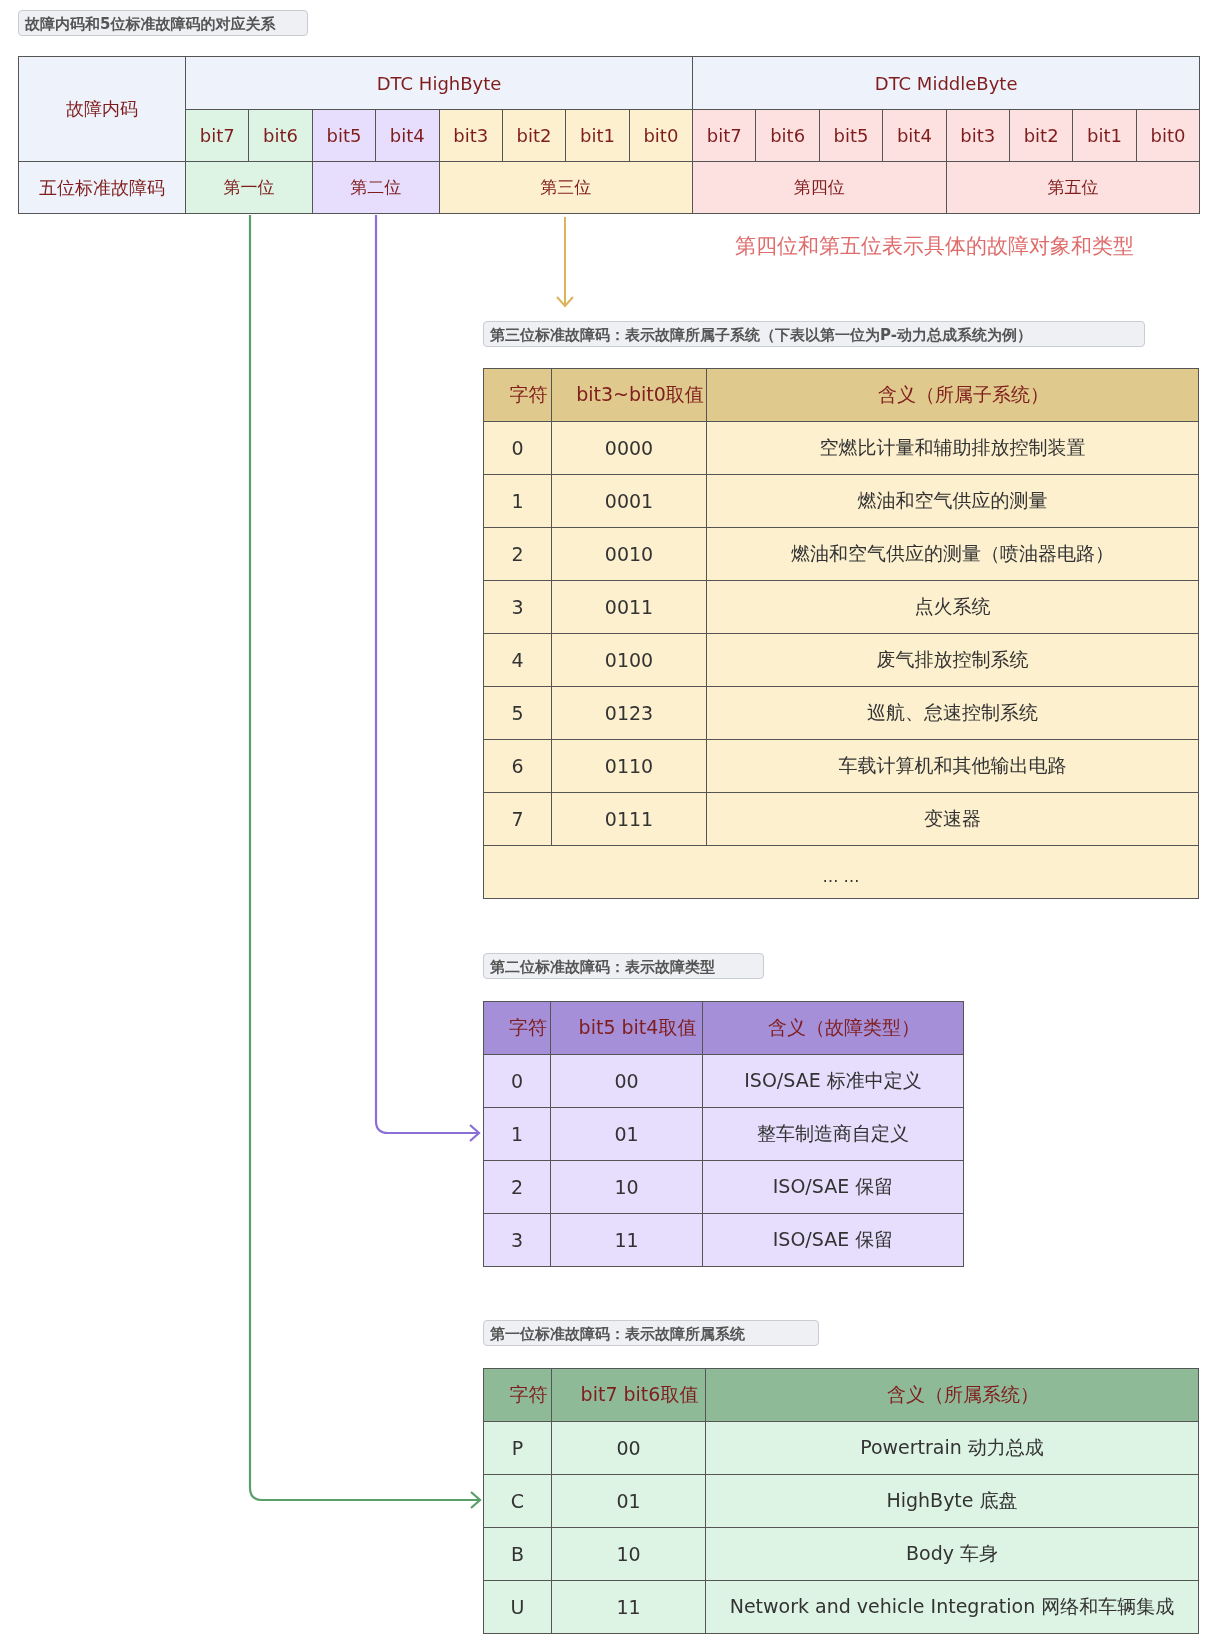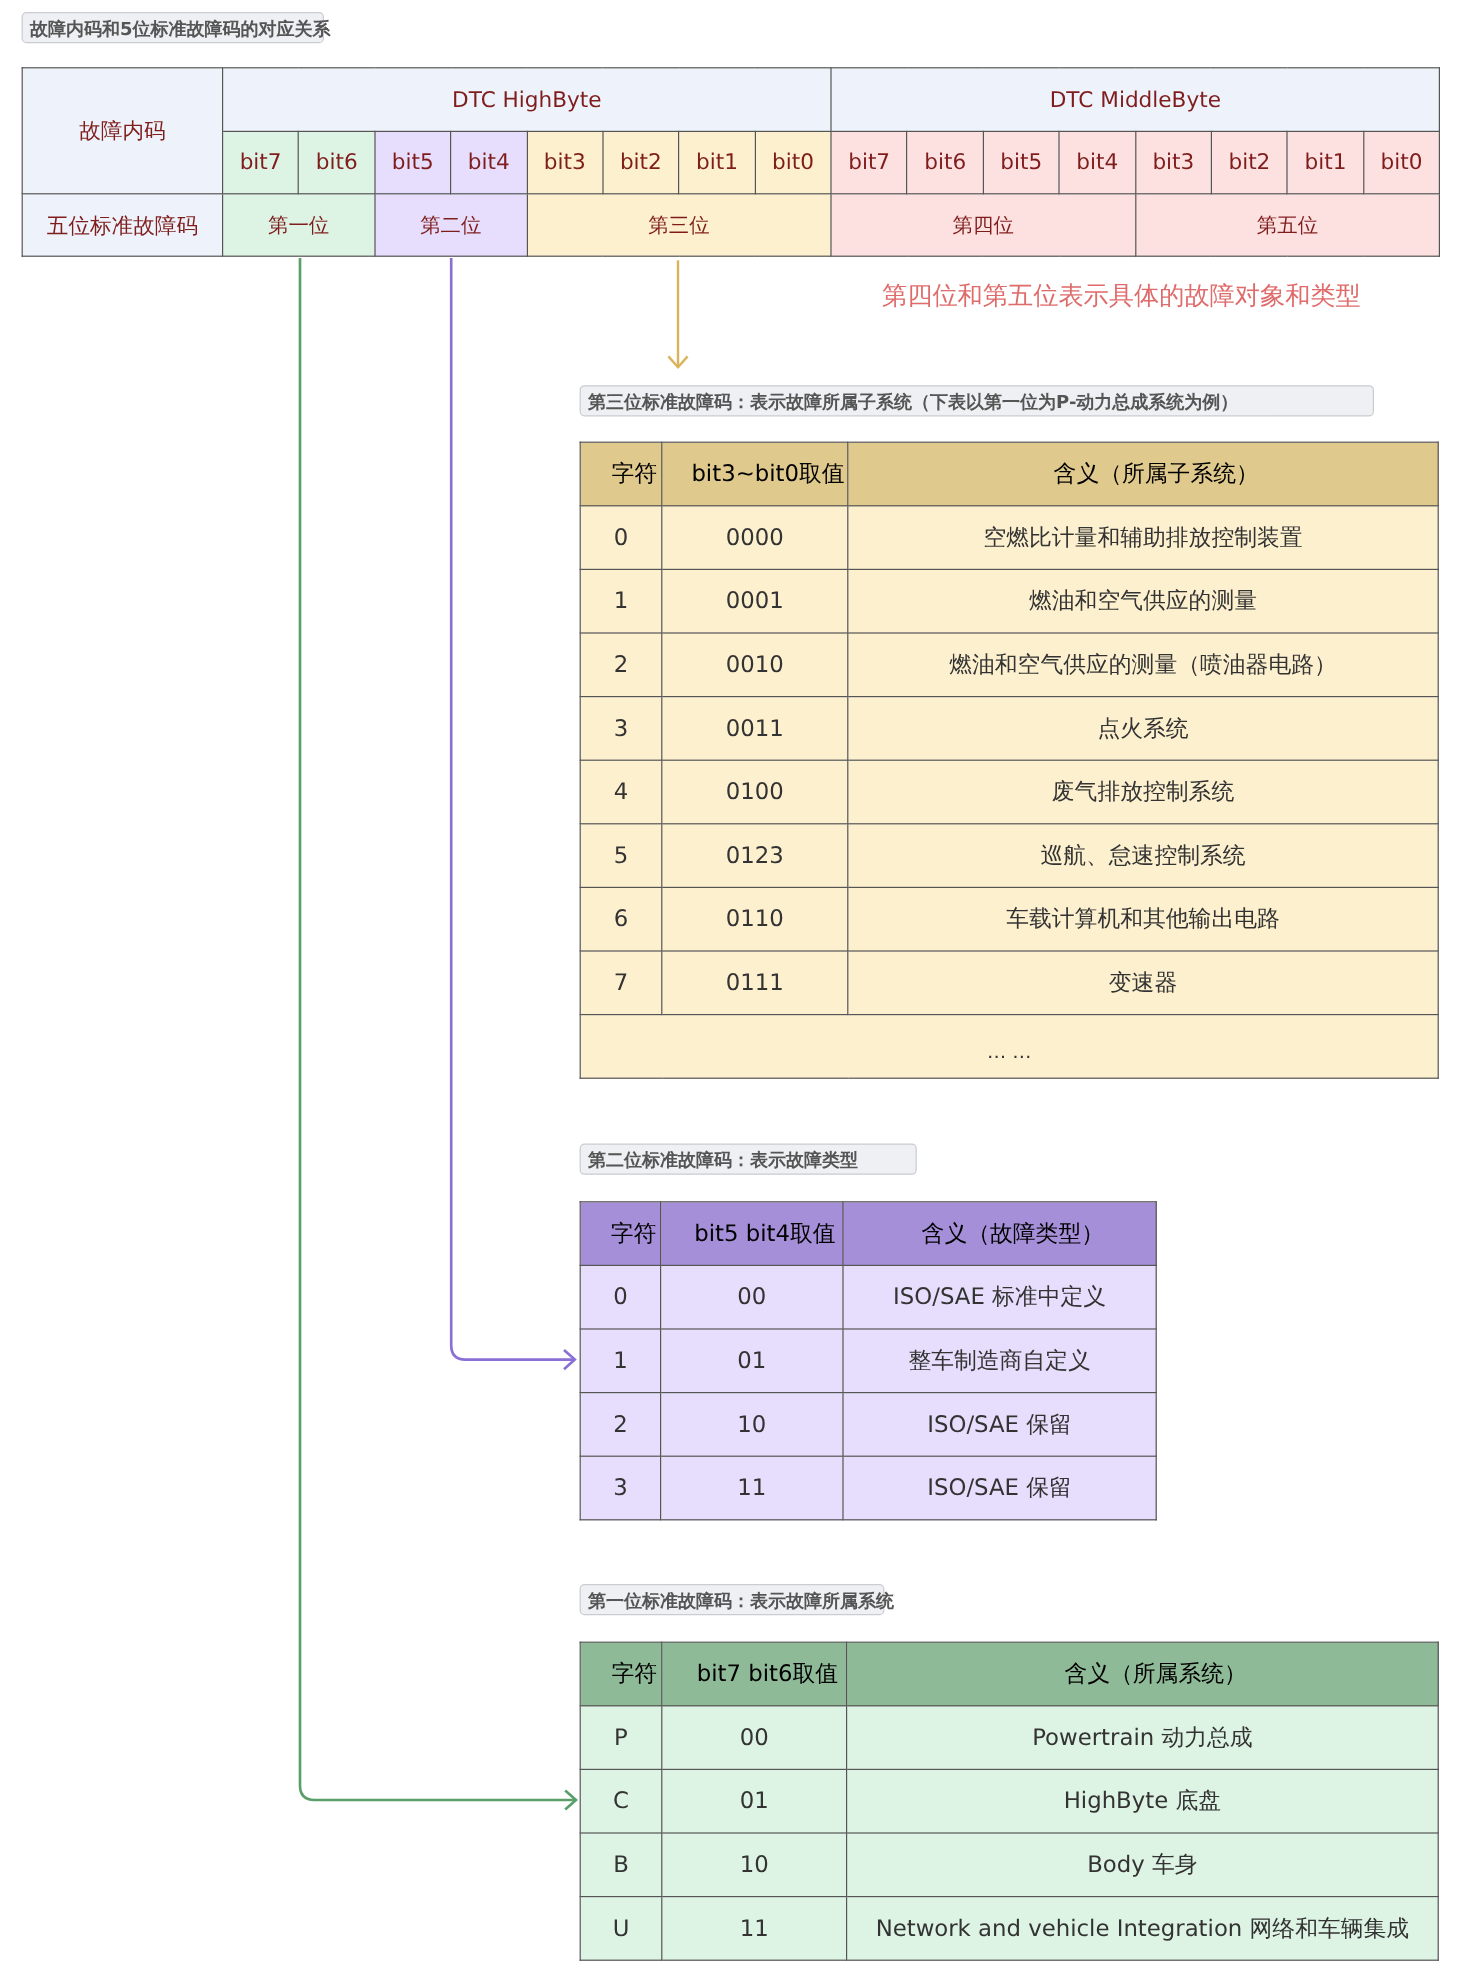--- a/index.html
+++ b/index.html
@@ -10,34 +10,34 @@
     font-size:15px; font-weight:bold; color:#555; white-space:nowrap; box-sizing:border-box; }
   table { border-collapse:collapse; position:absolute; table-layout:fixed; }
   td, th { border:1.5px solid #555; text-align:center; padding:0; font-weight:normal; box-sizing:border-box; }
   .top td { font-size:18px; color:#7f1d1d; }
   .c-head { background:#eef3fb; }
   .c-green { background:#ddf3e4; }
   .c-purple { background:#e6defc; }
   .c-yellow { background:#fdf0cf; }
   .c-pink { background:#fde1e1; }
   .sub td, .sub th { font-size:19px; height:53px; }
-  .sub th { color:#000000;padding-left:22px; }
+  .sub th { color:#7f1d1d;padding-left:22px; }
   .y th { background:#dfc98c; }
   .y td { background:#fdf0cf; }
   .p th { background:#a58fd8; }
   .p td { background:#e6defc; }
   .g th { background:#8fba98; }
   .g td { background:#ddf3e4; }
   .red-note { position:absolute; left:735px; top:232px; font-size:21px; color:#df6b6b; white-space:nowrap;text-align:right; }
   svg.connectors { position:absolute; left:0; top:0; }
 </style>
 </head>
 <body>
 
-<div class="label-box" style="left:18px; top:10px; width:252px;">故障内码和5位标准故障码的对应关系</div>
+<div class="label-box" style="left:18px; top:10px; width:290px;">故障内码和5位标准故障码的对应关系</div>
 
 <table class="top" style="left:18px; top:56px; width:1181px;">
   <colgroup>
     <col style="width:167px">
     <col span="16" style="width:63.375px">
   </colgroup>
   <tbody>
       <tr style="height:53px">
     <td class="c-head" rowspan="2">故障内码</td>
     <td class="c-head" colspan="8">DTC HighByte</td>
@@ -180,21 +180,21 @@
         <td>ISO/SAE 保留</td>
       </tr>
   <tr>
         <td>3</td>
         <td>11</td>
         <td>ISO/SAE 保留</td>
       </tr>
 </tbody>
   </table>
 
-<div class="label-box" style="left:483px; top:1320px; width:254px;text-align:right;">第一位标准故障码：表示故障所属系统</div>
+<div class="label-box" style="left:483px; top:1320px; width:336px;">第一位标准故障码：表示故障所属系统</div>
 <table class="sub g" style="left:483px; top:1368px; width:716px;">
   <colgroup>
       <col style="width:68px">
       <col style="width:154px">
       <col>
     </colgroup>
   <tbody>
       <tr>
     <th>字符</th>
     <th>bit7 bit6取值</th>

